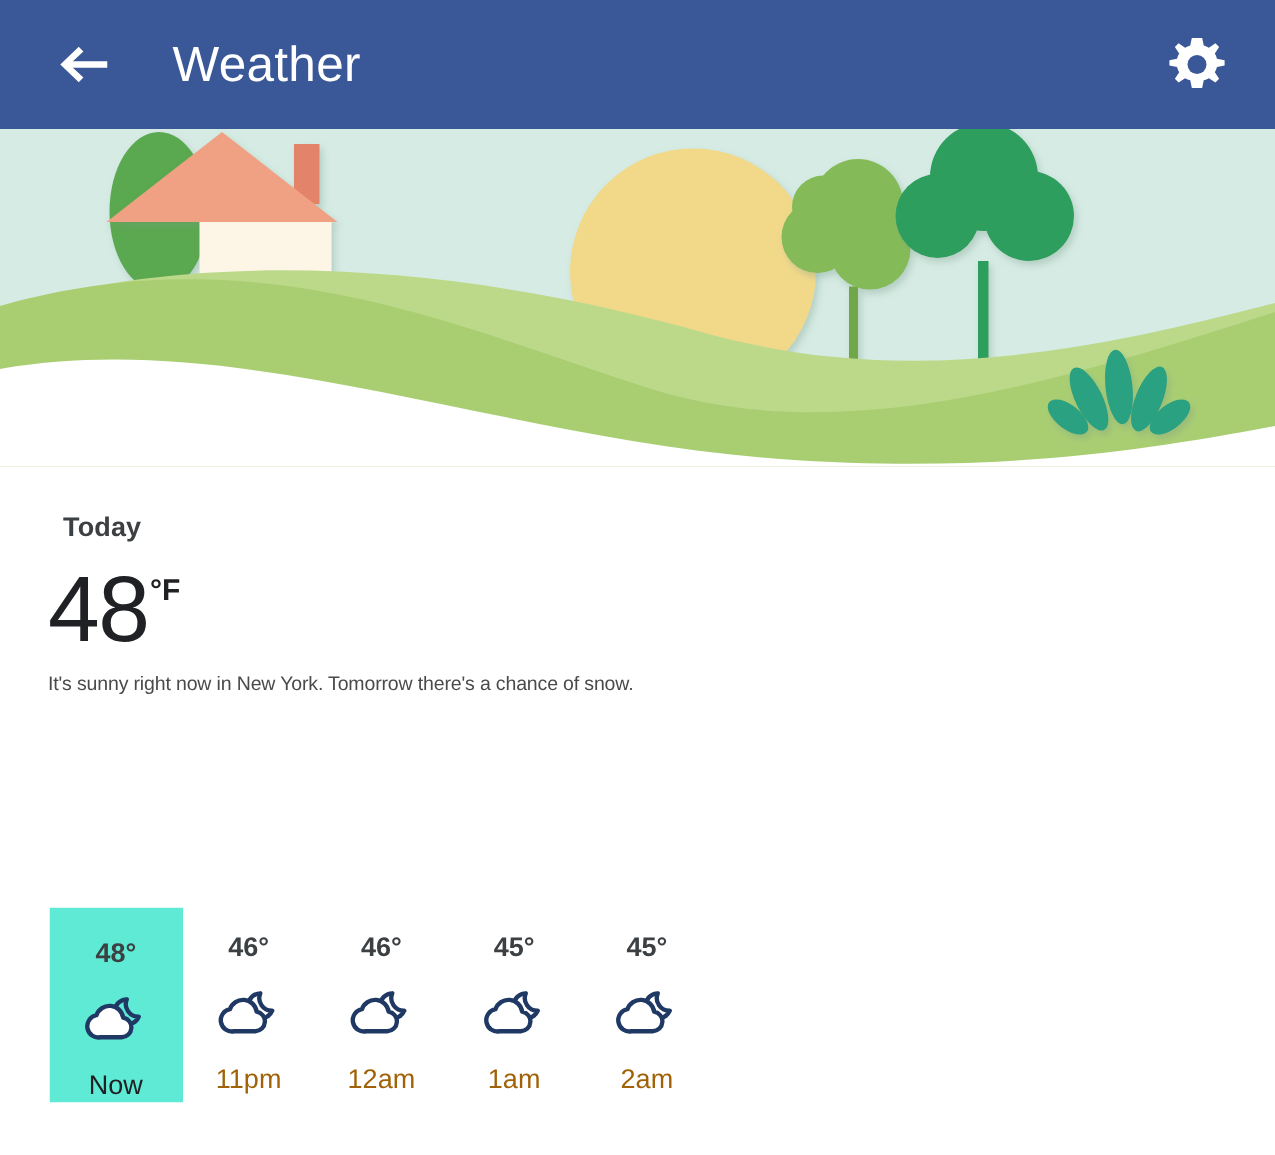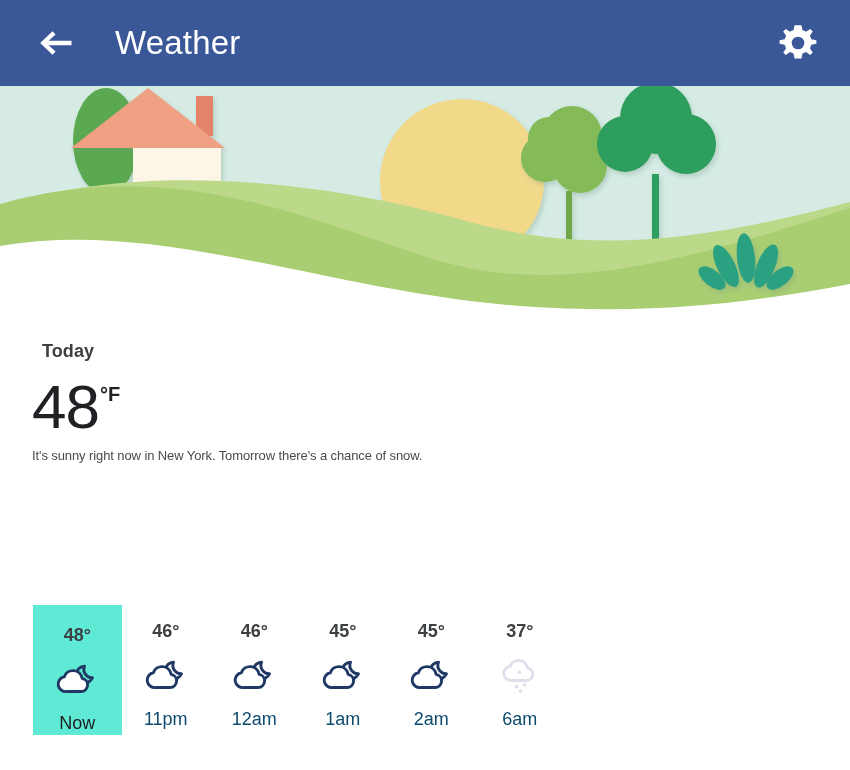--- a/index.html
+++ b/index.html
@@ -170,21 +170,21 @@
     margin-top: 18px;
     height: 36px;
     display: flex;
     align-items: center;
     justify-content: center;
   }
   .hour-label {
     margin-top: 16px;
     font-size: 18px;
     font-weight: 400;
-    color: #0c4a6e;
+    color: #a16207;
     line-height: 1;
   }
   .hour-cell.active .hour-label {
     color: #202124;
     font-weight: 400;
   }
 </style>
 </head>
 <body>
 
@@ -326,29 +326,16 @@
       <div class="hour-cell">
         <div class="hour-temp">45°</div>
         <div class="hour-icon">
           <svg width="44" height="34" viewBox="0 0 44 34">
     <path d="M29.5 3.2 a8.4 8.4 0 1 0 8.0 11.6 a8.4 8.4 0 0 1 -8.0 -11.6 Z" fill="none" stroke="#1f3864" stroke-width="2.9" stroke-linejoin="round"></path>
     <path d="M12.0 28.5 h14.2 a6.6 6.6 0 0 0 0.9 -13.1 a9.2 9.2 0 0 0 -17.8 -1.6 a6.9 6.9 0 0 0 2.7 14.7 Z" fill="#ffffff" stroke="#1f3864" stroke-width="2.9" stroke-linejoin="round"></path>
   </svg>
         </div>
         <div class="hour-label">2am</div>
       </div>
-      <div class="hour-cell">
-        <div class="hour-temp">37°</div>
-        <div class="hour-icon">
-          <svg width="44" height="36" viewBox="0 0 44 36">
-    <path d="M13.5 22.5 h15.0 a6.4 6.4 0 0 0 0.9 -12.7 a8.9 8.9 0 0 0 -17.2 -1.5 a6.7 6.7 0 0 0 1.3 14.2 Z" fill="none" stroke="#dde0ea" stroke-width="2.8" stroke-linejoin="round"></path>
-    <circle cx="18.5" cy="28.5" r="1.9" fill="#dde0ea"></circle>
-    <circle cx="26.5" cy="27.0" r="1.7" fill="#dde0ea"></circle>
-    <circle cx="22.5" cy="33.2" r="1.7" fill="#dde0ea"></circle>
-    <circle cx="21.5" cy="14.5" r="1.8" fill="#dde0ea"></circle>
-  </svg>
-        </div>
-        <div class="hour-label">6am</div>
-      </div>
       <div class="hour-cell"></div>
     </div>
 
 </div>
 
 </body></html>

